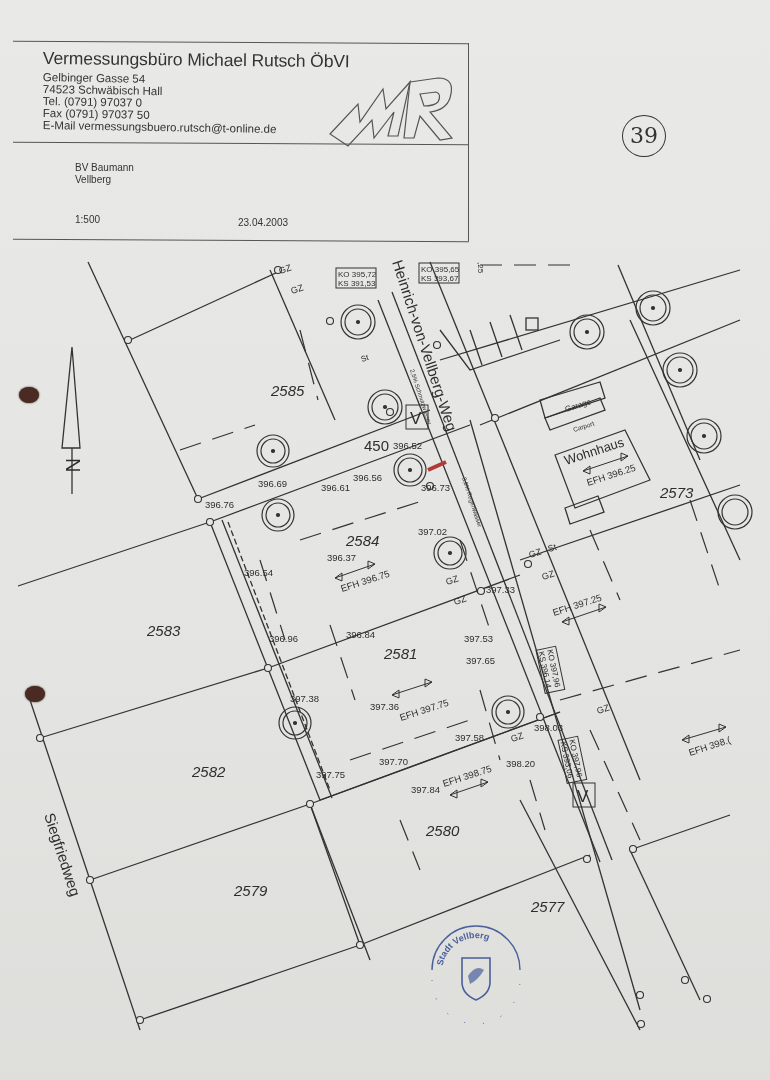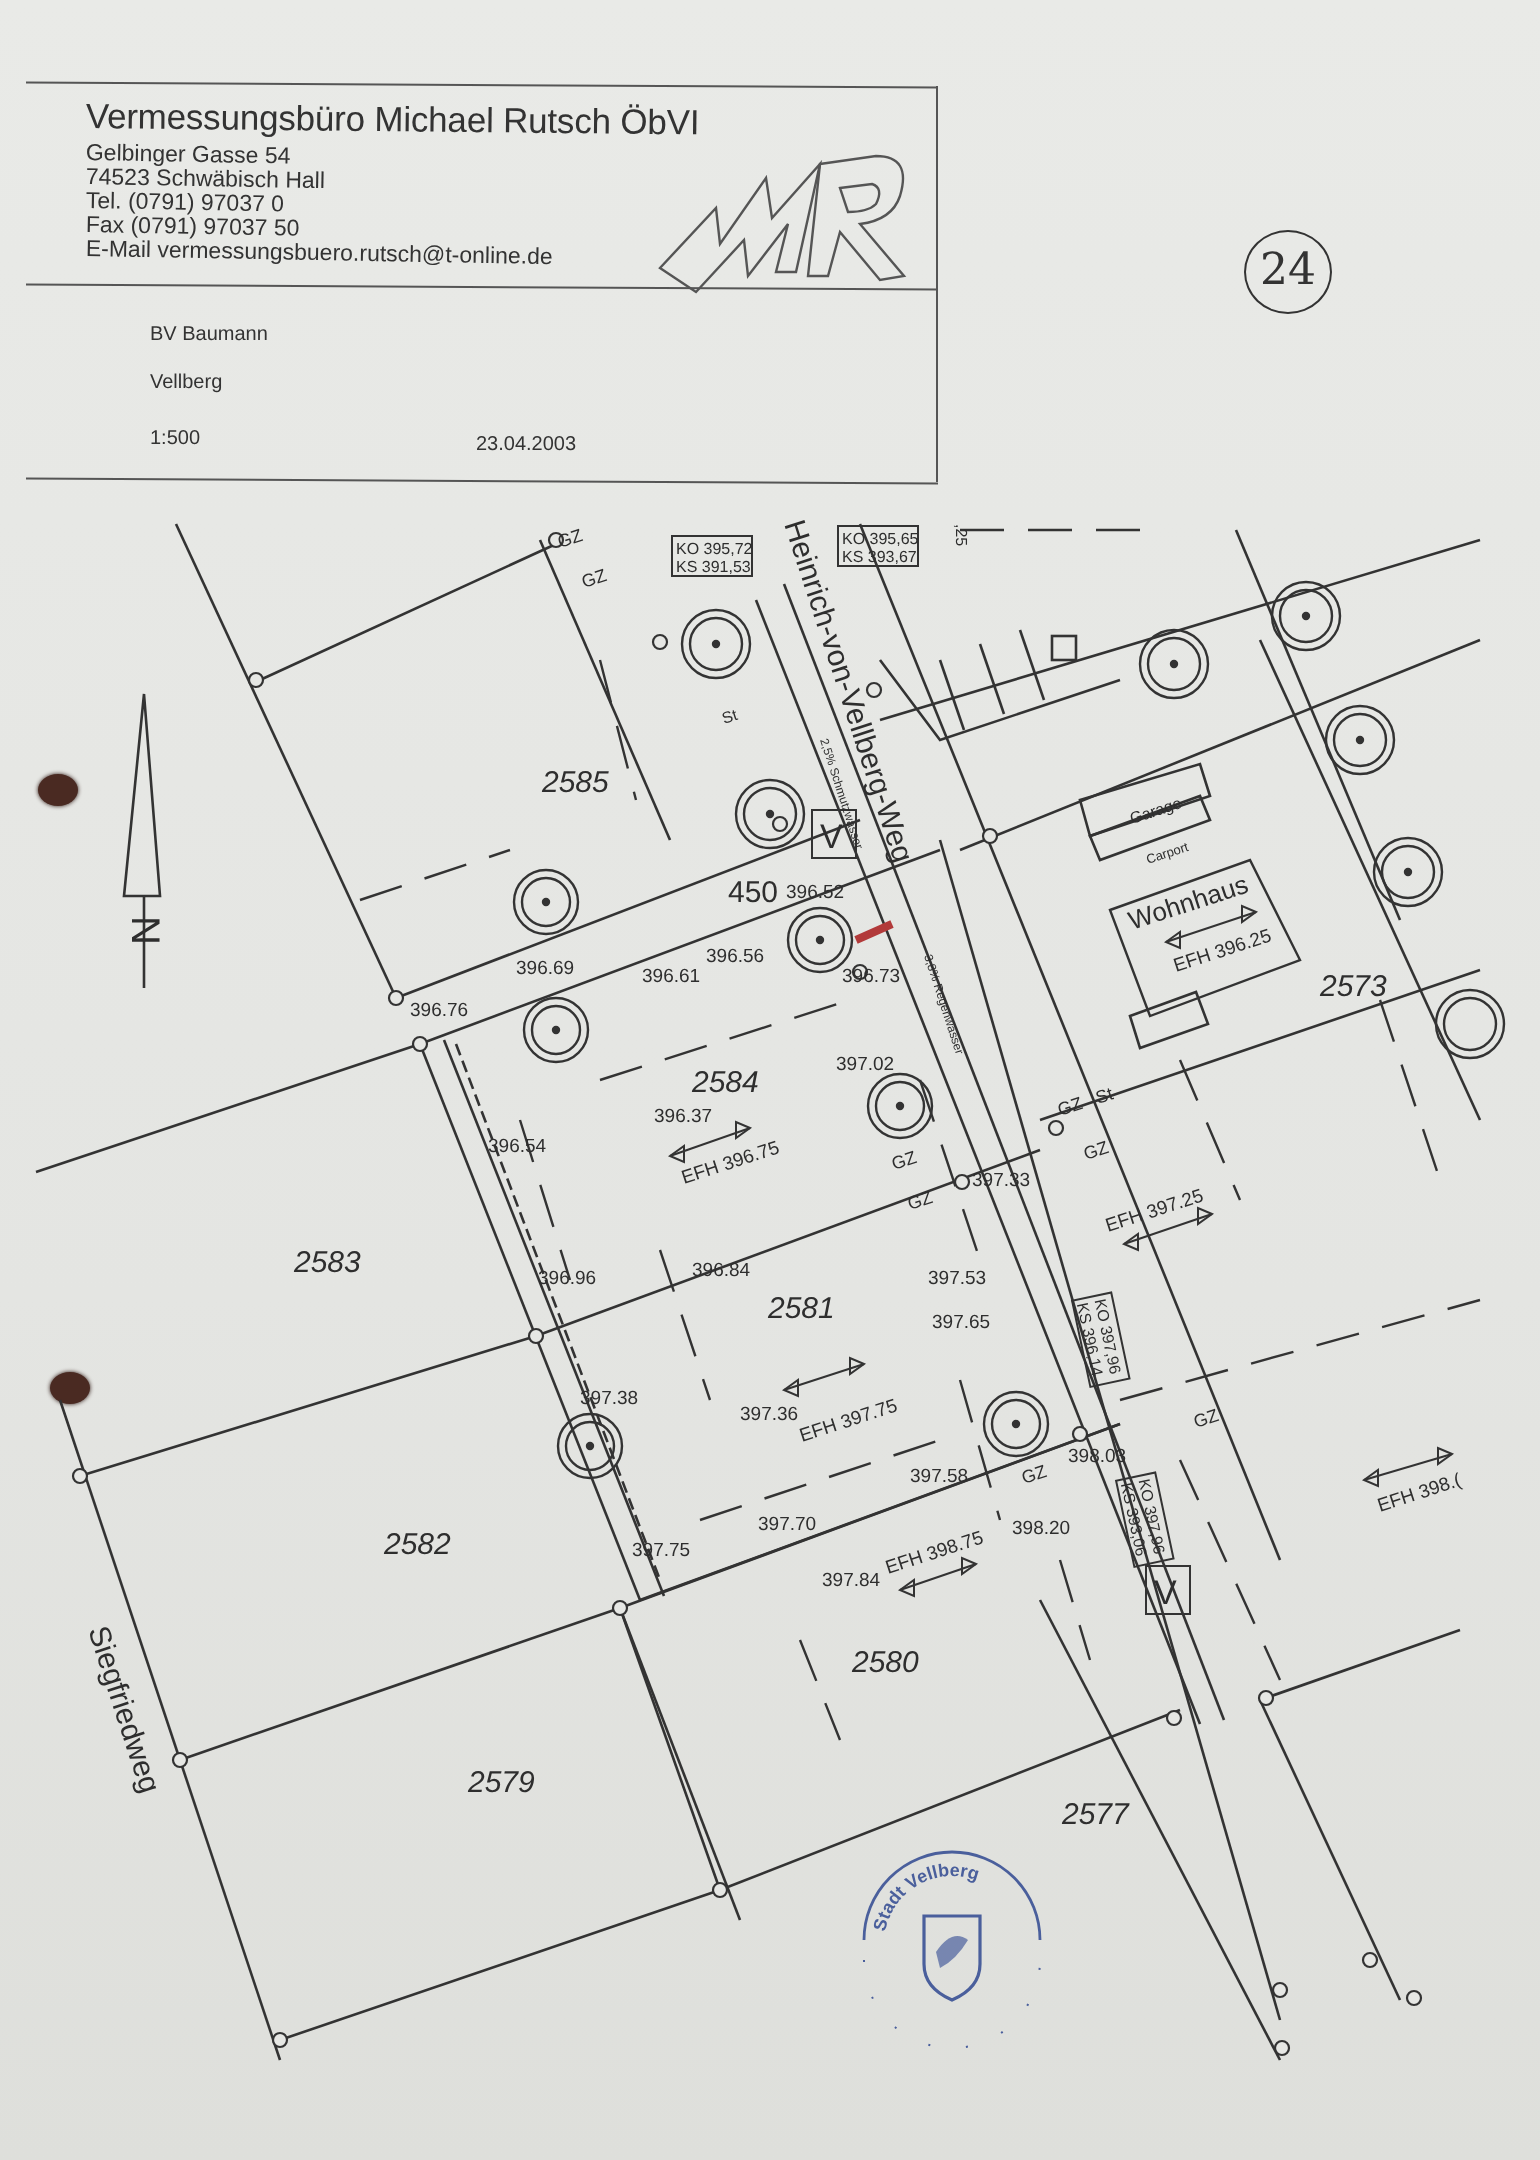--- a/index.html
+++ b/index.html
@@ -45,26 +45,26 @@
 
   <svg class="logo" width="130" height="90" viewBox="0 0 130 90">
     <g fill="none" stroke="#555" stroke-width="1.2">
       <path d="M2,70 L30,40 L32,58 L55,25 L58,45 L82,18 L70,72 L60,72 L66,48 L46,74 L44,56 L20,82 Z"></path>
       <path d="M82,18 L110,14 Q128,14 122,34 Q118,46 102,48 L124,74 L112,76 L92,52 L86,74 L76,74 Z"></path>
       <path d="M92,30 L108,28 Q114,30 110,38 Q106,42 96,42 Z"></path>
     </g>
   </svg>
 
   <div class="project" style="top:120px;">BV Baumann</div>
-  <div class="project" style="top:144px;">Vellberg</div>
+  <div class="project" style="top:132px;">Vellberg</div>
   <div class="project" style="top:172px;">1:500</div>
   <div class="project" style="top:175px;left:225px;">23.04.2003</div>
 </div>
 
-<div class="page-no">24</div>
+<div class="page-no">39</div>
 
 <svg class="plan" width="770" height="1080" viewBox="0 0 770 1080">
   <g fill="none" stroke="#333" stroke-width="1.3">
 
     <g>
       <path d="M72,347 L62,448 L80,448 Z"></path>
       <line x1="72" y1="448" x2="72" y2="494"></line>
     </g>
 
     <line x1="88" y1="262" x2="198" y2="499"></line>

